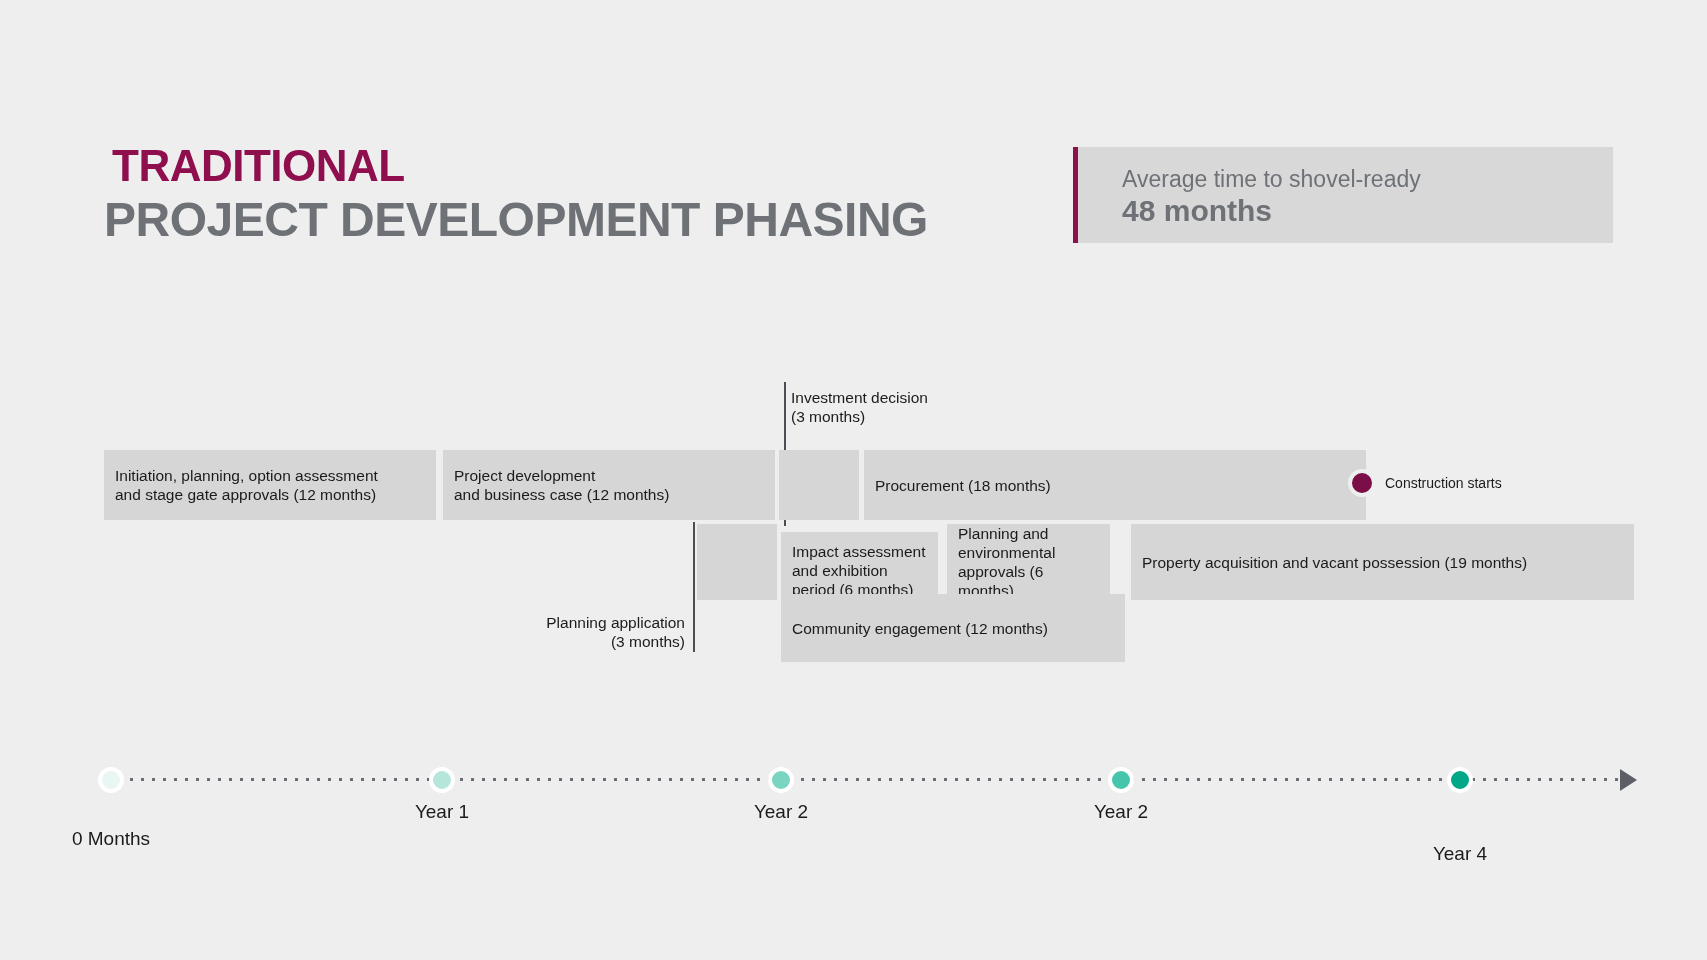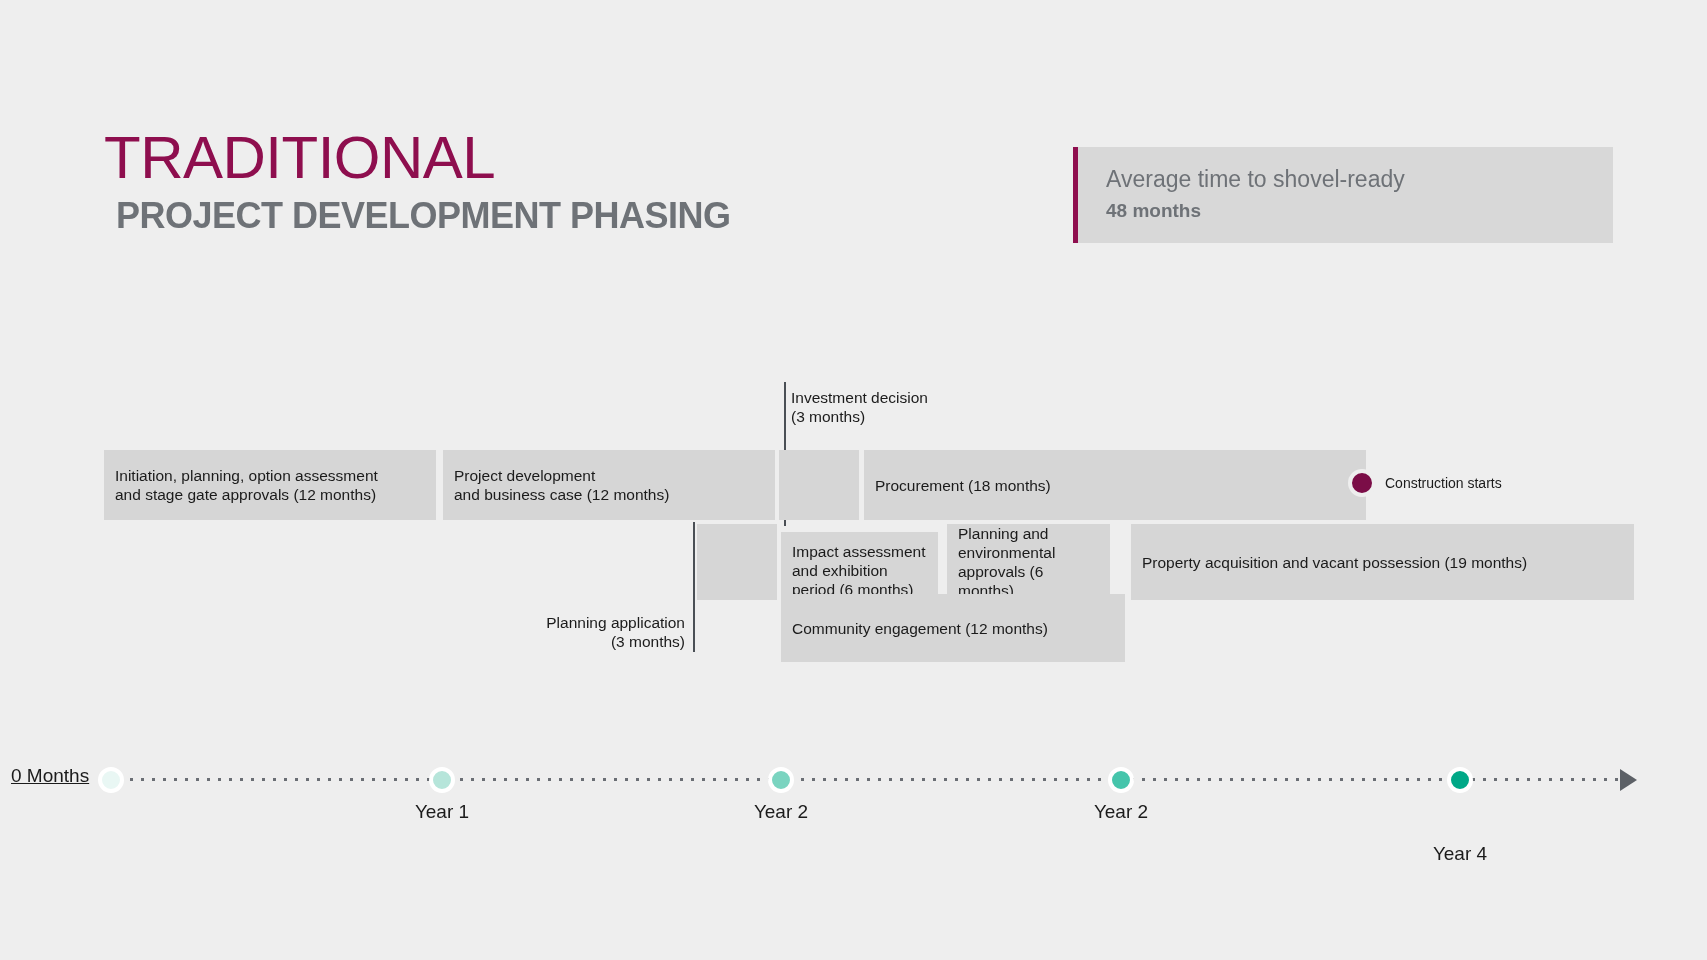--- a/index.html
+++ b/index.html
@@ -8,39 +8,39 @@
     background:#eeeeee;
     font-family:"Liberation Sans", sans-serif;
     overflow:hidden;
     position:relative;
   }
   .canvas{position:absolute;left:0;top:0;width:1707px;height:960px;}
 
   
   .title-block{position:absolute;left:104px;top:136px;}
   .title-1{
-    font-size:60px;font-weight:normal;letter-spacing:-0.5px;
-    color:#8E0E4E;line-height:44px;margin:0;
+    font-size:44px;font-weight:bold;letter-spacing:-0.5px;
+    color:#8E0E4E;line-height:44px;margin:8px;
   }
   .title-2{
-    font-size:36px;font-weight:bold;letter-spacing:-0.5px;
-    color:#6E7277;line-height:48px;margin:12px;
+    font-size:48px;font-weight:bold;letter-spacing:-0.5px;
+    color:#6E7277;line-height:48px;margin:0;
   }
 
   .kpi{
     position:absolute;left:1073px;top:147px;width:540px;height:96px;
     background:#d8d8d8;display:flex;align-items:center;
   }
   .kpi-bar{
     position:absolute;left:1073px;top:147px;width:5px;height:96px;
     background:#8E0E4E;
   }
-  .kpi-inner{padding-left:33px;}
+  .kpi-inner{padding-left:49px;}
   .kpi-label{font-size:23px;color:#6E7277;line-height:31px;}
-  .kpi-value{font-size:19px;font-weight:bold;color:#6E7277;line-height:31px;}
+  .kpi-value{font-size:30px;font-weight:bold;color:#6E7277;line-height:31px;}
 
   
   .gantt{position:absolute;left:0;top:0;width:1361px;height:960px;}
 
   .bar{
     position:absolute;
     background:#d6d6d6;
     box-sizing:border-box;
     display:flex;align-items:center;
   }
@@ -165,20 +165,20 @@
     <div class="axis-dots" style="left:104px;top:777px;width:1528px;"></div>
 
     <div class="axis-node" style="left:98px;top:767px;background:#e9f7f4;"></div>
     <div class="axis-node" style="left:429px;top:767px;background:#b6e5da;"></div>
     <div class="axis-node" style="left:768px;top:767px;background:#7ad4c0;"></div>
     <div class="axis-node" style="left:1108px;top:767px;background:#45c5ab;"></div>
     <div class="axis-node" style="left:1447px;top:767px;background:#00a887;"></div>
 
     <div class="axis-arrow" style="left:1620px;top:769px;"></div>
 
-    <div class="axis-tick-label" style="left:11px;top:764px;width:200px;text-align:left;text-decoration:underline;">0 Months</div>
+    <div class="axis-tick-label" style="left:11px;top:827px;width:200px;text-align:center;">0 Months</div>
     <div class="axis-tick-label" style="left:342px;top:800px;width:200px;">Year 1</div>
     <div class="axis-tick-label" style="left:681px;top:800px;width:200px;">Year 2</div>
     <div class="axis-tick-label" style="left:1021px;top:800px;width:200px;">Year 2</div>
     <div class="axis-tick-label" style="left:1360px;top:842px;width:200px;">Year 4</div>
   </div>
 
 </div>
 
 </body></html>

